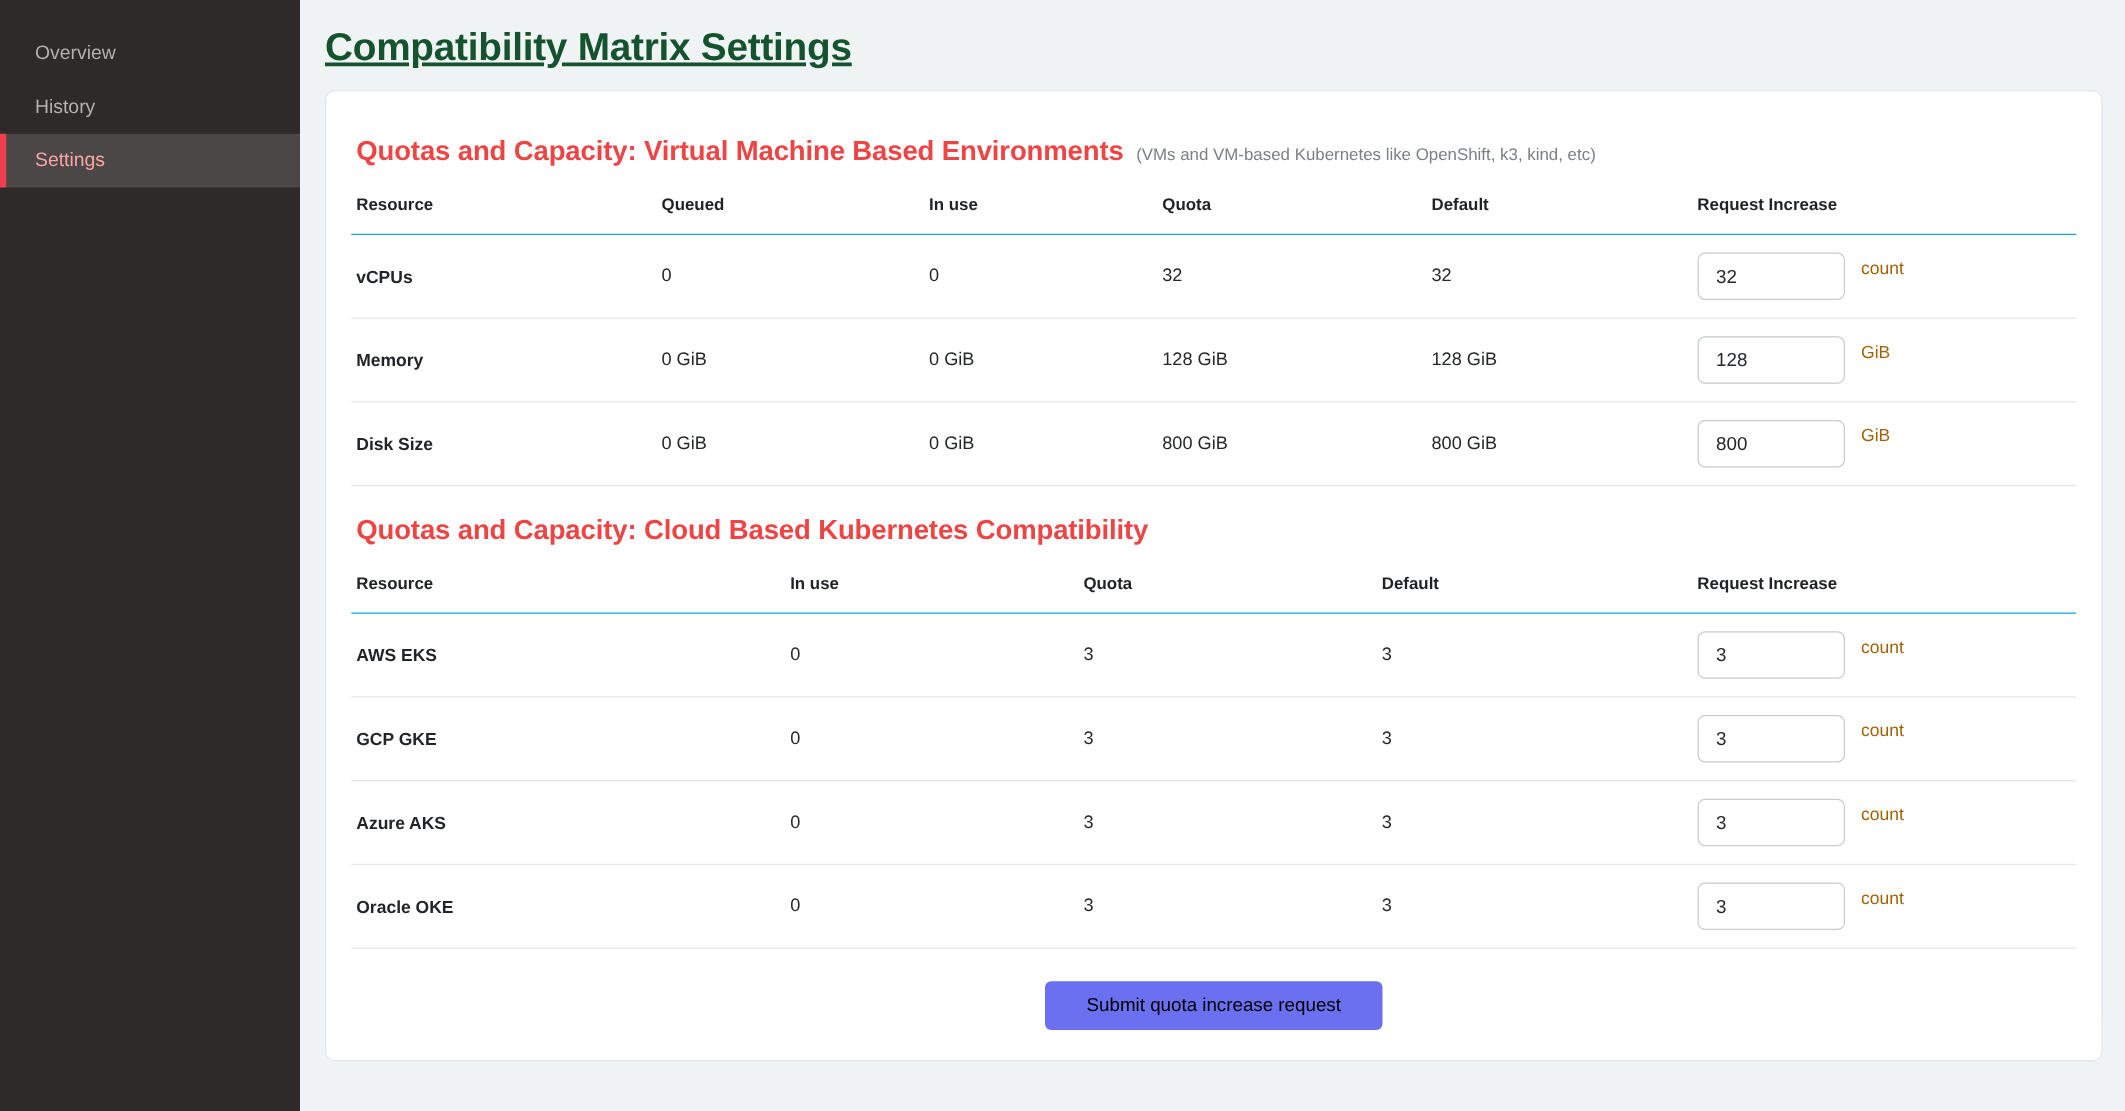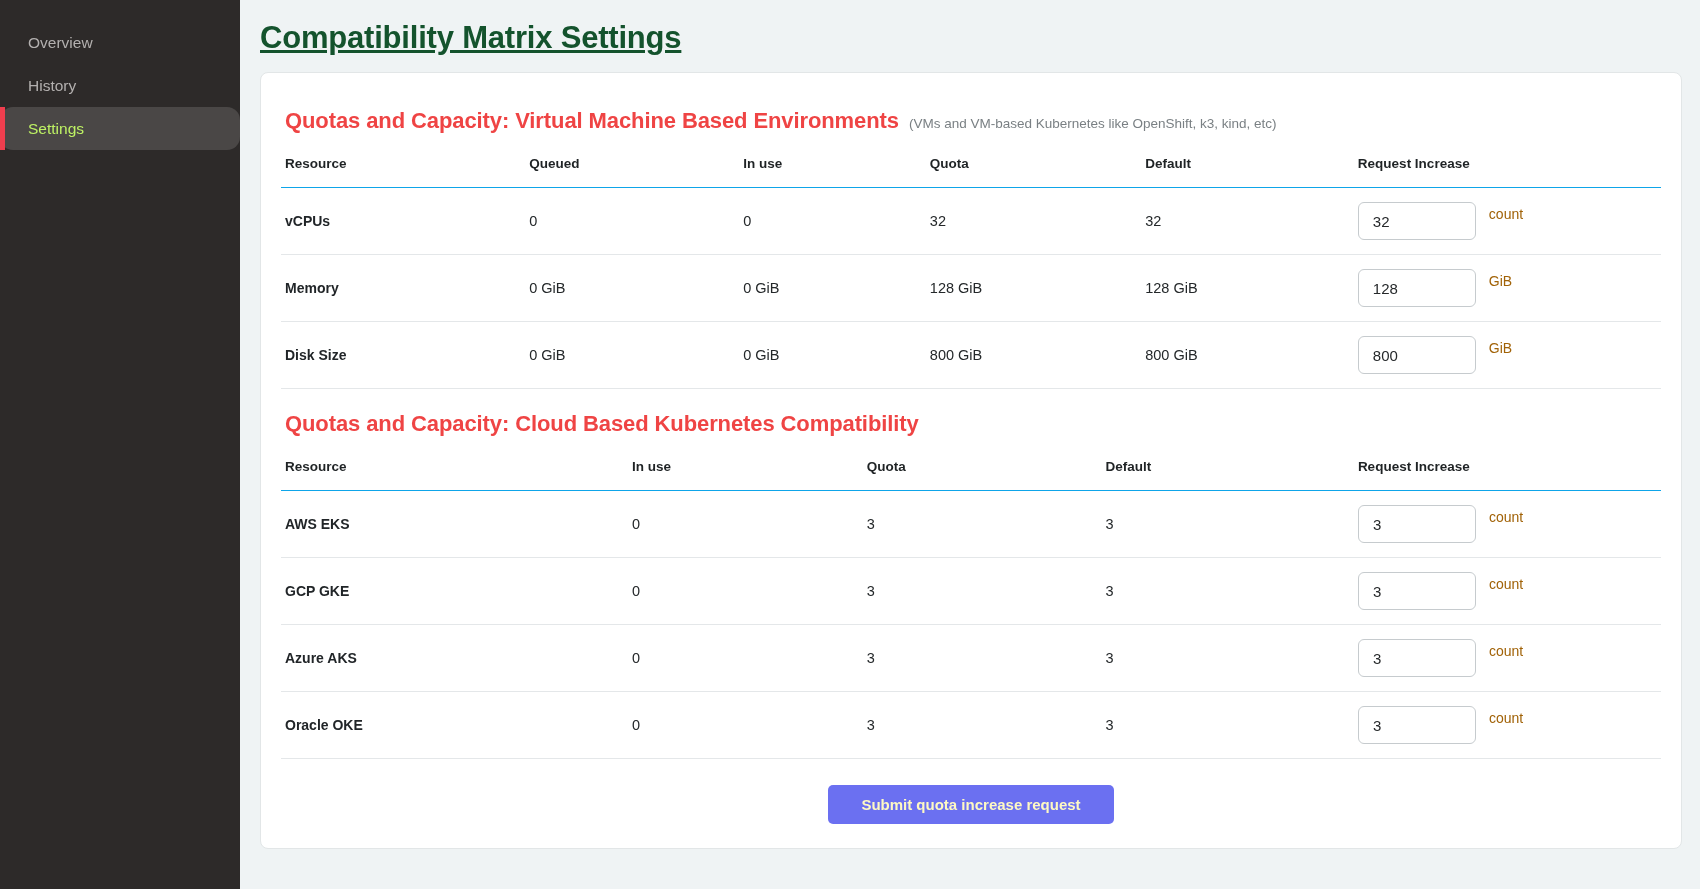--- a/index.html
+++ b/index.html
@@ -14,21 +14,21 @@
   }
   
   .sidebar {
     position:fixed; left:0; top:0; bottom:0; width:240px;
     background:#2d2a29; padding-top:21px; z-index:10;
   }
   .nav-item {
     height:43px; line-height:43px; padding-left:28px;
     color:#b3b0af; font-size:15.5px; cursor:pointer; position:relative;
   }
-  .nav-item.active { background:#4a4746; color:#bef264;border-radius:13px; }
+  .nav-item.active { background:#4a4746; color:#fca5a5; }
   .nav-item.active::before {
     content:""; position:absolute; left:0; top:0; bottom:0; width:5px;
     background:#ef3e4e;
   }
   
   .main { margin-left:240px; padding:14px 18px 18px 20px; min-height:889px; background:#eff3f4; }
   .page-title { font-size:31px; font-weight:700; color:#14532d; letter-spacing:-0.2px; margin:6px 0 16px 0;text-decoration:underline; }
   .card {
     background:#ffffff; border:1px solid #e2e6e7; border-radius:8px;
     padding:6px 20px 14px 20px;
@@ -57,21 +57,21 @@
     width:118px; height:38px;
     border:1px solid #c6cbce; border-radius:6px;
     padding:0 8px 0 14px; font-size:15px; color:#26292b;
     font-family:"Liberation Sans", sans-serif; background:#fff;
     outline:none;
   }
   .unit { font-size:14px; color:#a16207; margin-top:4px; }
   
   .card-footer { display:flex; justify-content:center; padding:26px 0 10px 0; }
   .submit-btn {
-    background:#6b70f1; color:#fef9c3; font-weight:700; font-size:15px;
+    background:#6b70f1; color:#000000; font-weight:400; font-size:15px;
     border:none; border-radius:5px; padding:11px 33px; cursor:pointer;
     font-family:"Liberation Sans", sans-serif;
   }
 </style>
 </head>
 <body>
 
 <nav class="sidebar">
   <div>
       <div class="nav-item">Overview</div>

